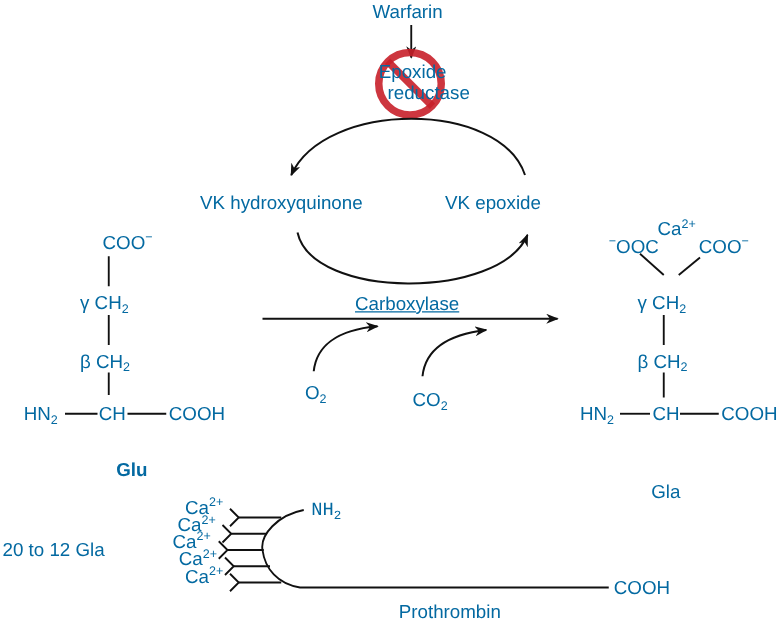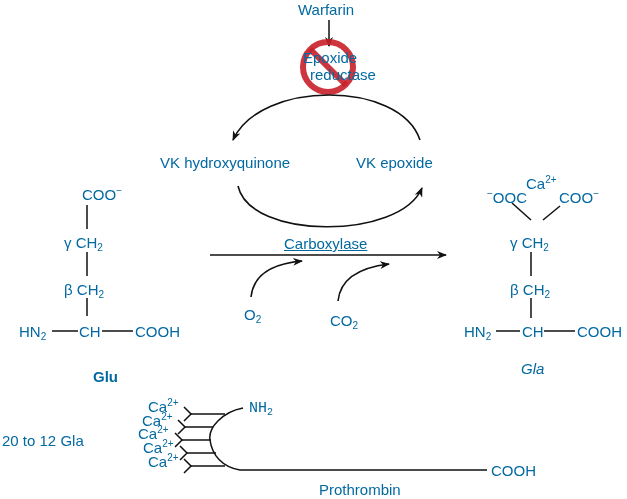--- a/index.html
+++ b/index.html
@@ -87,21 +87,21 @@
 <div class="t" style="left:93px;top:369px;font-weight:bold;">Glu</div>
 
 <div class="t" style="left:526px;top:176px;"><span>Ca</span><sup>2+</sup></div>
 <div class="t" style="left:487px;top:190px;"><sup>−</sup><span>OOC</span></div>
 <div class="t" style="left:559px;top:190px;"><span>COO</span><sup>−</sup></div>
 <div class="t" style="left:510px;top:235px;"><span>γ</span> <span>CH</span><sub>2</sub></div>
 <div class="t" style="left:510px;top:282px;"><span>β</span> <span>CH</span><sub>2</sub></div>
 <div class="t" style="left:464px;top:324px;"><span>HN</span><sub>2</sub></div>
 <div class="t" style="left:522px;top:324px;">CH</div>
 <div class="t" style="left:577px;top:324px;">COOH</div>
-<div class="t" style="left:521px;top:361px;font-style:italic;">Gla</div>
+<div class="t" style="left:521px;top:386px;">Gla</div>
 
 <div class="t" style="left:2px;top:433px;">20 to 12 Gla</div>
 <div class="t" style="left:148px;top:399px;"><span>Ca</span><sup>2+</sup></div>
 <div class="t" style="left:142px;top:413px;"><span>Ca</span><sup>2+</sup></div>
 <div class="t" style="left:138px;top:426px;"><span>Ca</span><sup>2+</sup></div>
 <div class="t" style="left:143px;top:440px;"><span>Ca</span><sup>2+</sup></div>
 <div class="t" style="left:148px;top:454px;"><span>Ca</span><sup>2+</sup></div>
 <div class="t" style="left:249px;top:401px;font-family:Liberation Mono, monospace;"><span>NH</span><sub>2</sub></div>
 <div class="t" style="left:491px;top:463px;">COOH</div>
 <div class="t" style="left:319px;top:482px;">Prothrombin</div>

